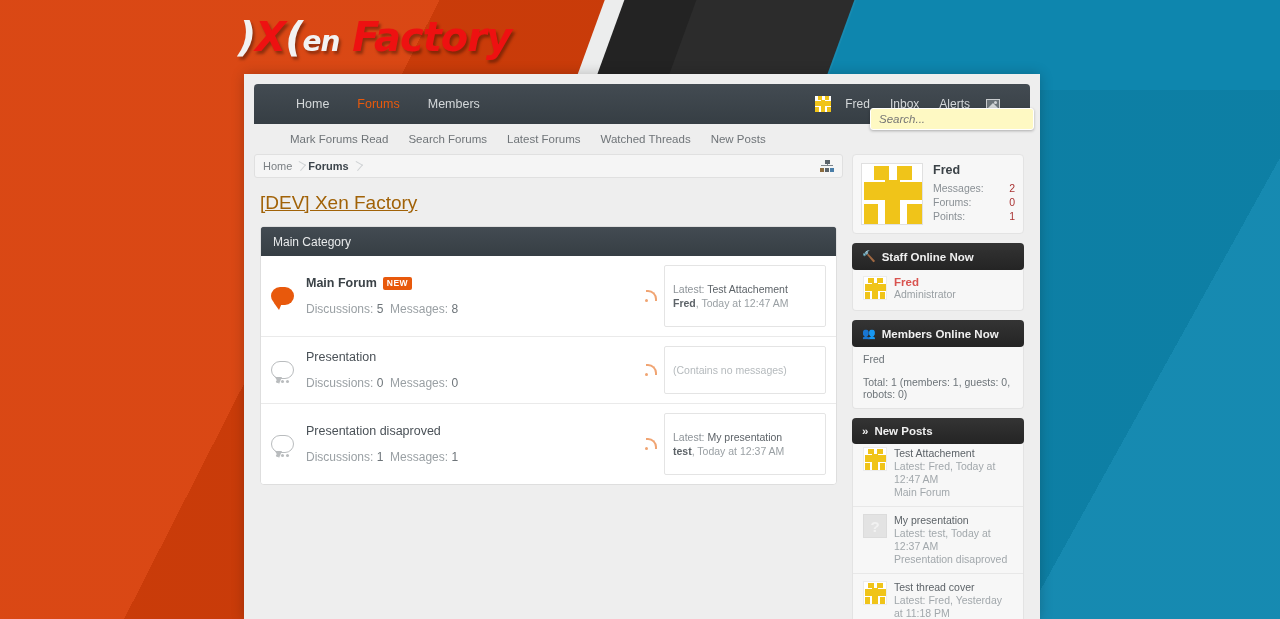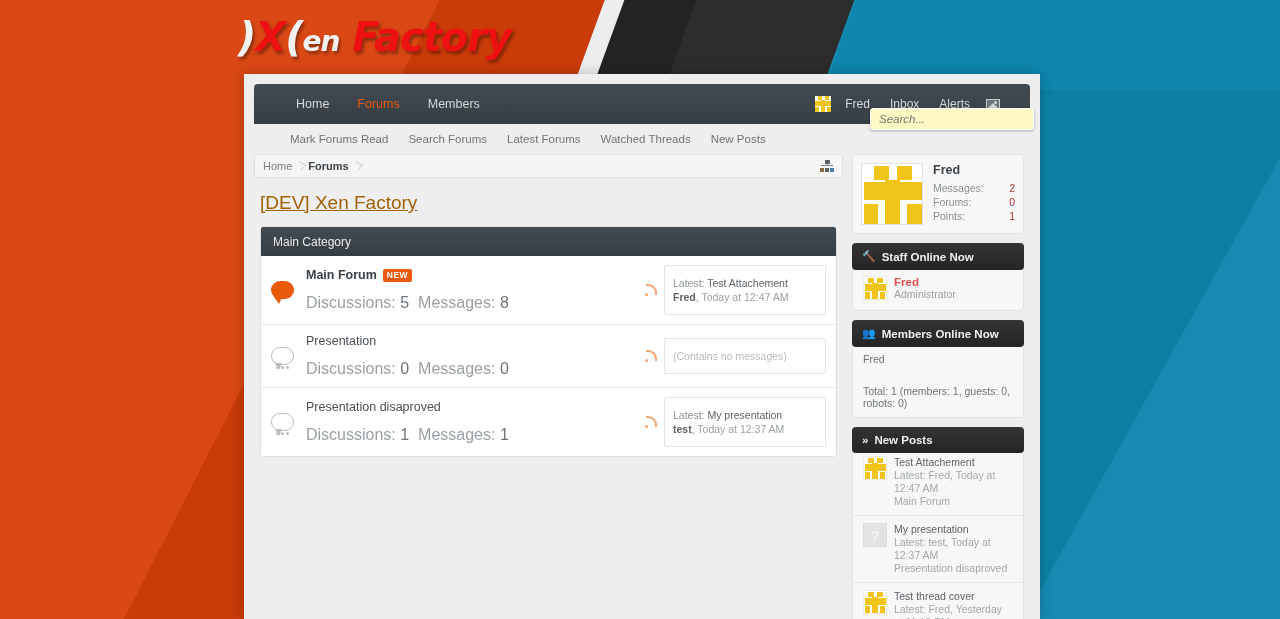--- a/index.html
+++ b/index.html
@@ -223,40 +223,40 @@
   .node-main { flex: 1 1 auto; min-width: 0; }
   .node-title {
     font-size: 12.5px; color: #4a5157; display: flex; align-items: center; gap: 6px;
   }
   .node-title.unread { font-weight: bold; color: #3b4247; }
   .new-badge {
     background: #e8590c; color: #fff; font-size: 8.5px; font-weight: bold;
     padding: 1px 4px; border-radius: 2px; letter-spacing: .4px;
     line-height: 11px;
   }
-  .node-stats { font-size: 16px; color: #9aa0a4; margin-top: 12px; }
+  .node-stats { font-size: 12px; color: #9aa0a4; margin-top: 12px; }
   .node-stats b { color: #6d7479; font-weight: normal; }
   .rss {
     width: 11px; height: 11px; flex: 0 0 auto; margin-right: 8px;
     position: relative; cursor: pointer;
   }
   .rss::before {
     content:""; position:absolute; left:0; bottom:0;
     width: 3px; height: 3px; border-radius:50%; background:#f0a472;
   }
   .rss::after {
     content:""; position:absolute; left:1px; bottom:1px;
     width: 9px; height: 9px;
     border-right: 2px solid #f0a472; border-top: 2px solid #f0a472;
     border-radius: 0 9px 0 0;
   }
   .last-post {
     width: 162px; flex: 0 0 auto;
     border: 1px solid #e4e4e4; border-radius: 2px;
-    padding: 10px 8px; font-size: 10.5px; line-height: 14px;
+    padding: 16px 8px; font-size: 10.5px; line-height: 14px;
     color: #9aa0a4; min-height: 31px;
   }
   .last-post .lp-title { color: #5d6368; }
   .last-post .lp-title em { font-style: normal; color: #8d9398; }
   .last-post b { color: #5d6368; font-weight: bold; }
   .last-post.empty { color: #b5babd; display:flex; align-items:center; }
 
   
   .side-block { margin-bottom: 9px; }
   .side-head {
@@ -316,21 +316,21 @@
   .avatar-sm.unknown::after {
     content: "?"; position: absolute; inset: 0;
     display: flex; align-items: center; justify-content: center;
     color: #f2f2f2; font-size: 15px; font-weight: bold;
     font-family: "Liberation Sans", sans-serif;
   }
   .staff-name { font-size: 11.5px; color: #d9534f; font-weight: bold; cursor: pointer; }
   .staff-title { font-size: 10.5px; color: #9aa0a4; }
 
   .members-list { font-size: 10.5px; color: #6d7479; line-height: 16px; }
-  .members-total { font-size: 10.5px; color: #6d7479; margin-top: 18px; }
+  .members-total { font-size: 10.5px; color: #6d7479; margin-top: 9px; }
 
   
   .np-item {
     display: flex; gap: 7px; align-items: flex-start;
     padding: 7px 10px; border-bottom: 1px solid #e8e8e8;
   }
   .np-item:last-child { border-bottom: 0; }
   .np-text { min-width: 0; }
   .np-title { font-size: 10.5px; color: #5d6368; line-height: 13px; cursor: pointer; }
   .np-sub { font-size: 10.5px; color: #a2a8ac; line-height: 13px; }

